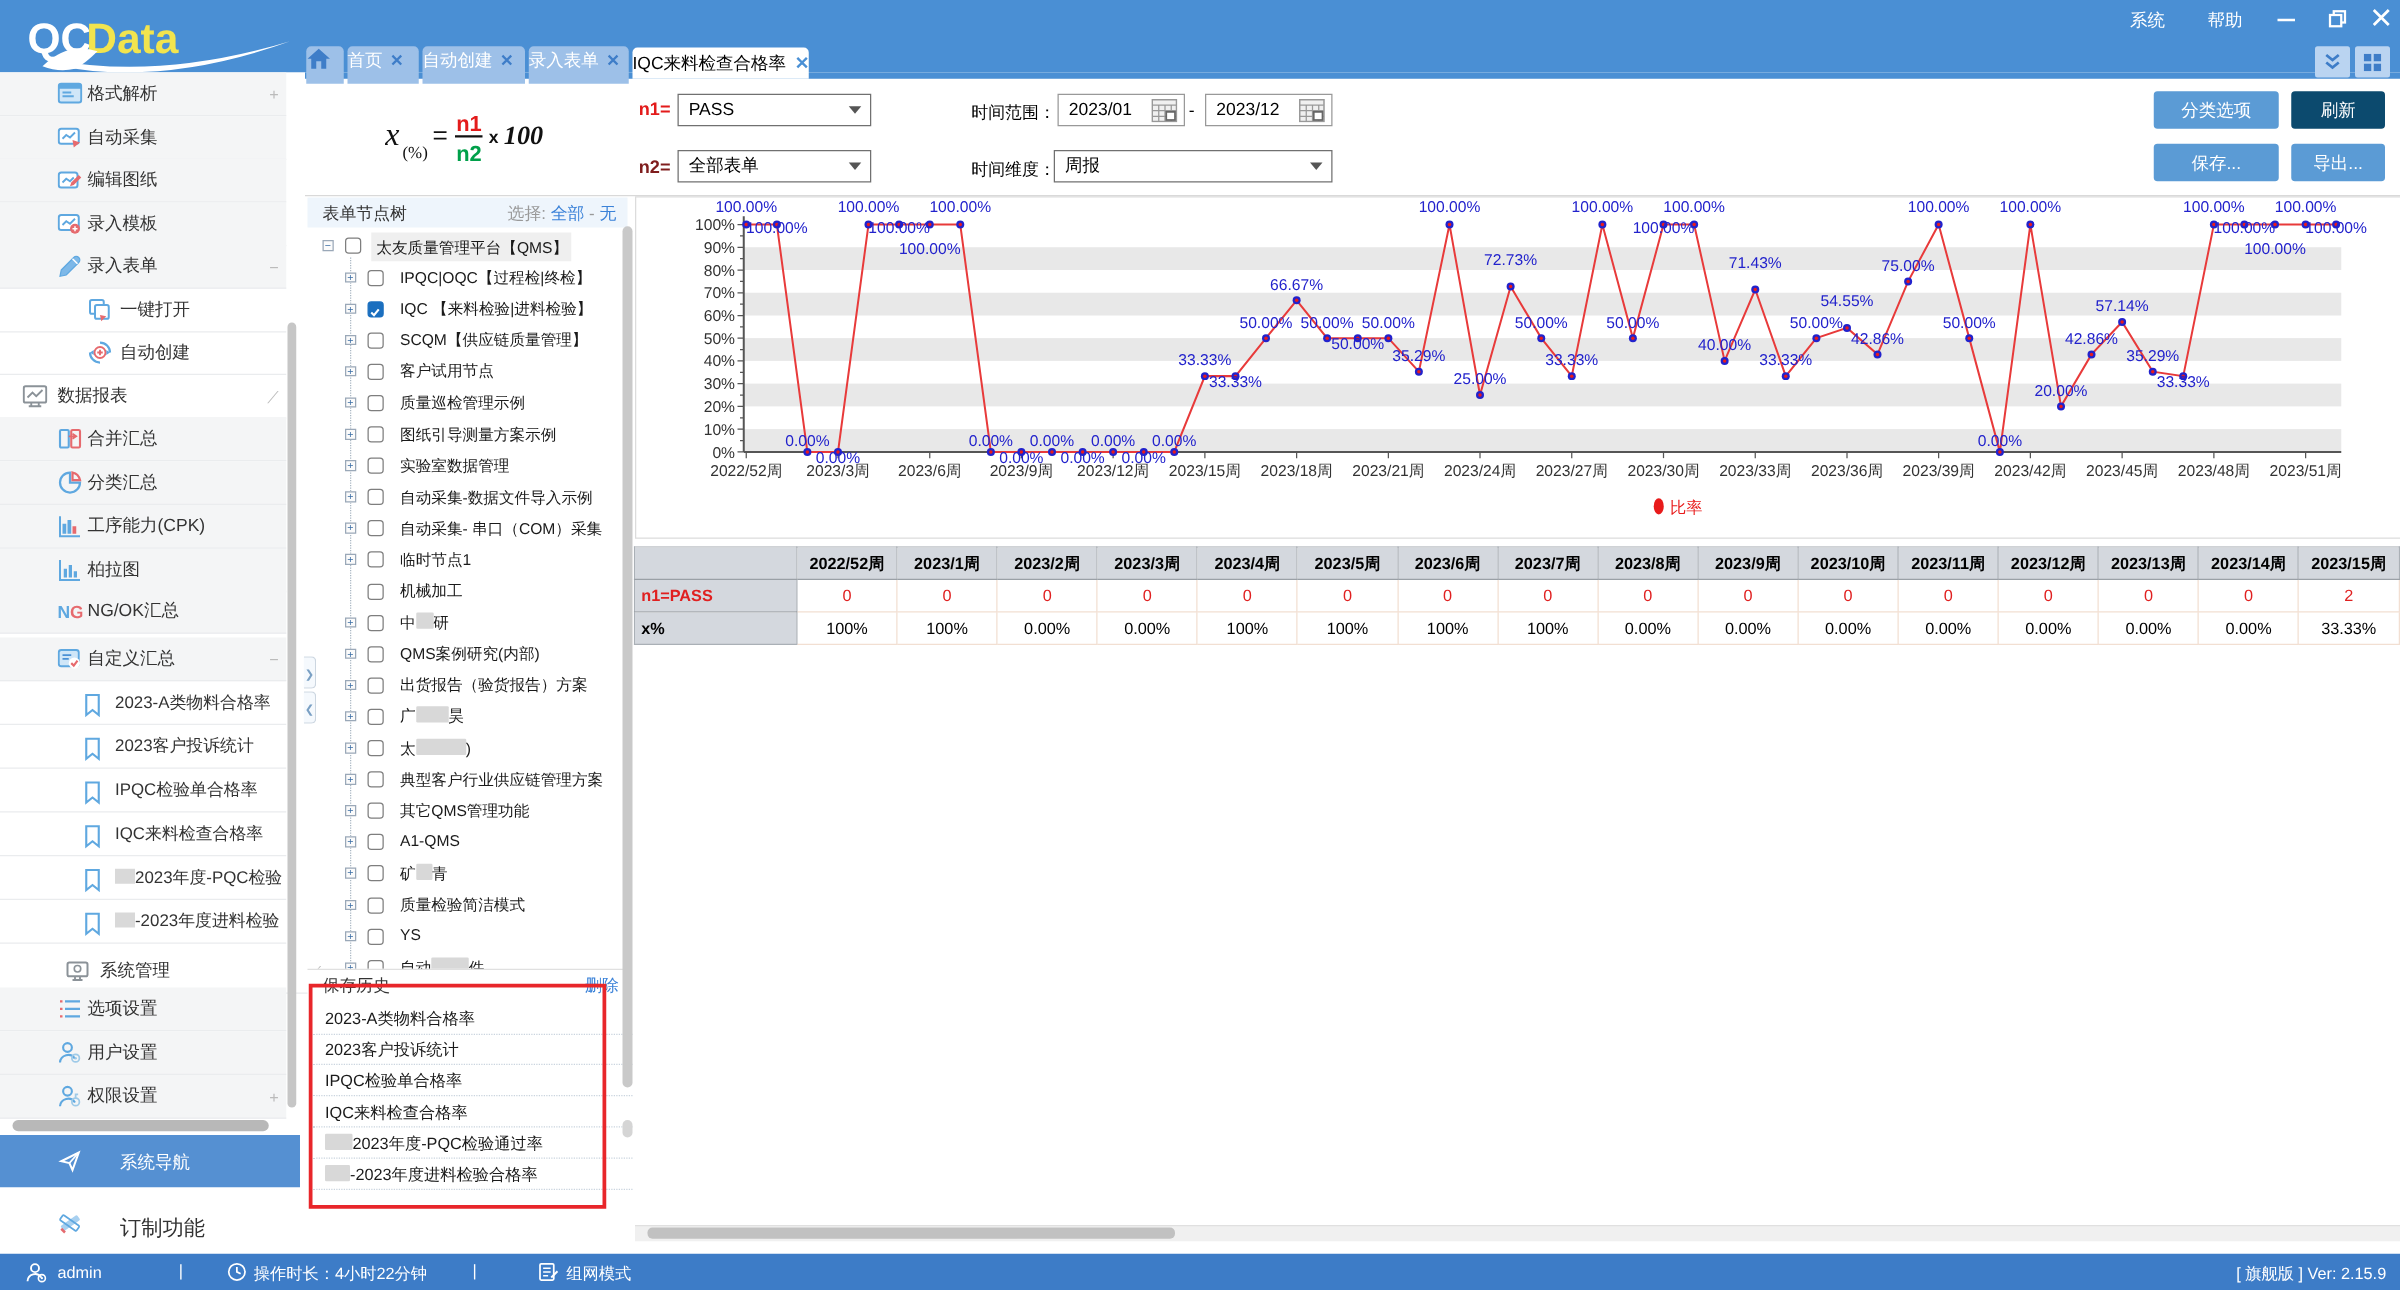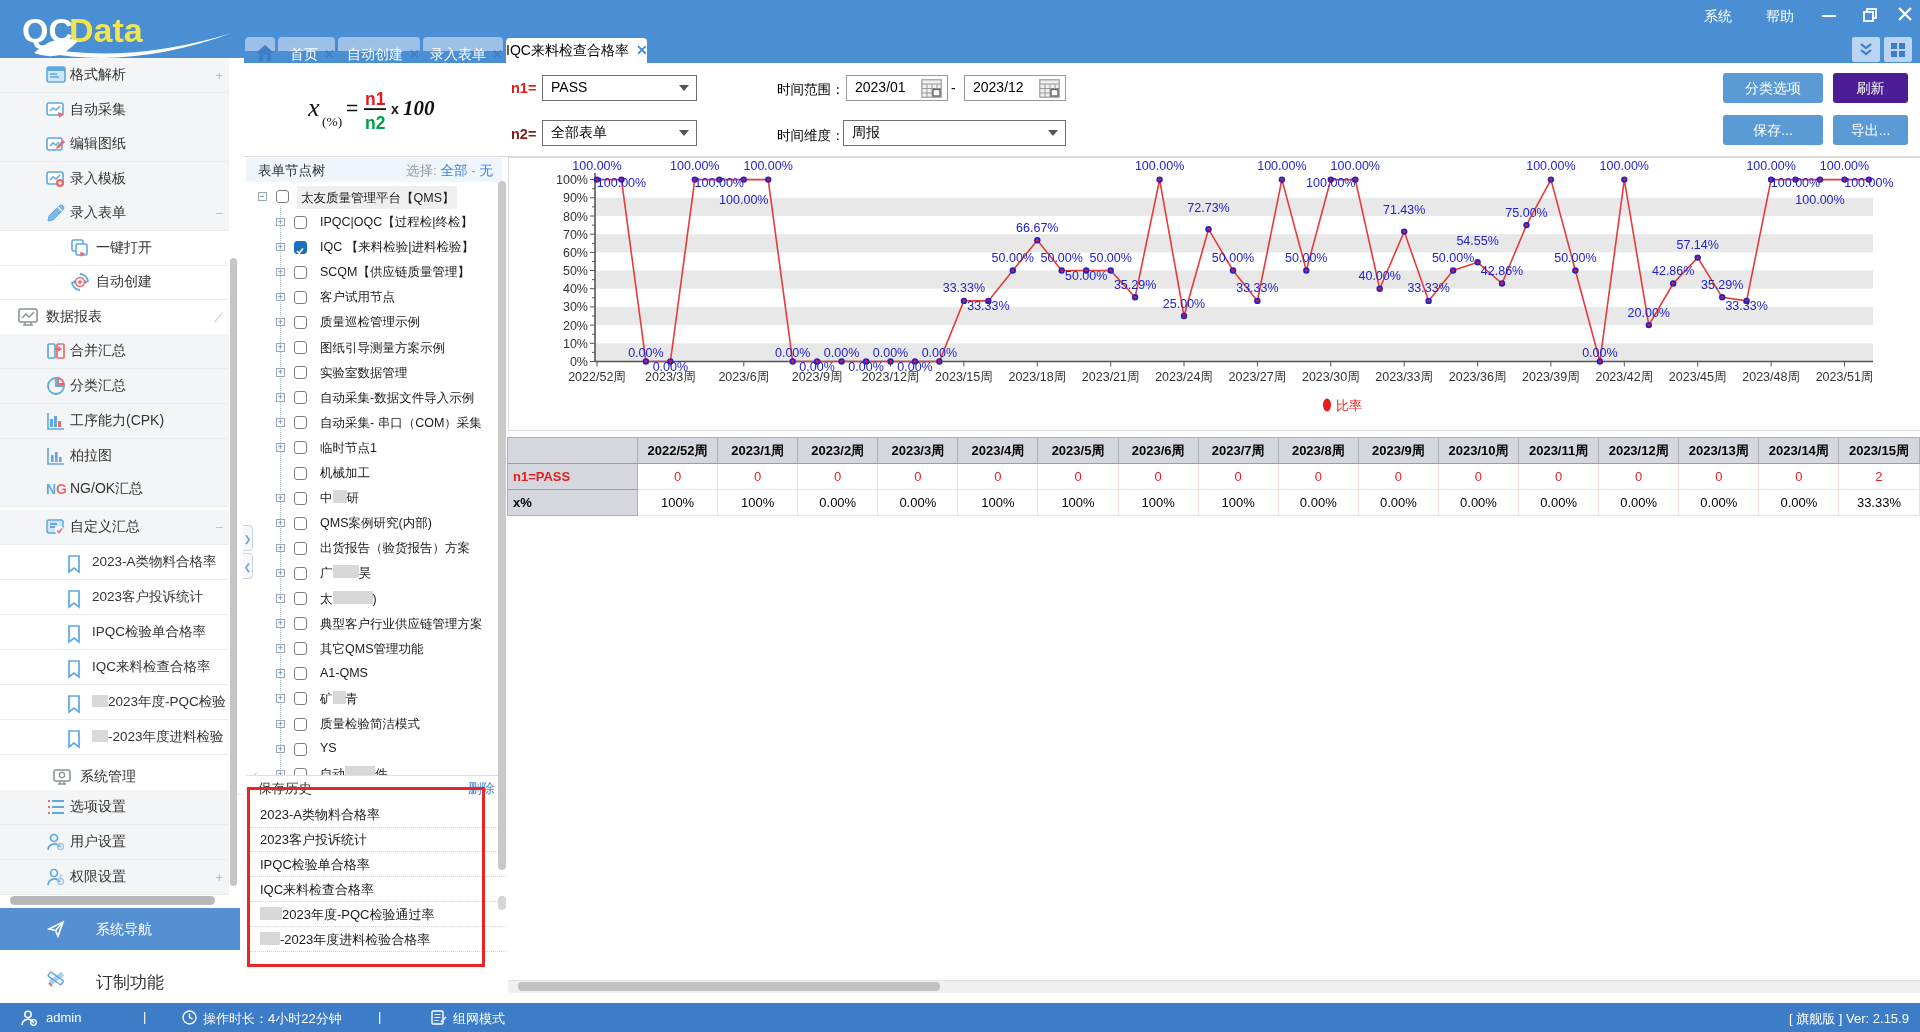--- a/index.html
+++ b/index.html
@@ -2,21 +2,21 @@
 <html><head><meta charset="utf-8">
 <style>
 *{margin:0;padding:0;box-sizing:border-box;}
 svg text{font-family:"Liberation Sans",sans-serif;}
 html,body{width:1920px;height:1032px;overflow:hidden;}
 body{font-family:"Liberation Sans",sans-serif;position:relative;background:#fff;-webkit-font-smoothing:antialiased;}
 .abs{position:absolute;}
 .topbar{left:0;top:0;width:1920px;height:58px;background:#4a8fd4;}
 .topbar2{left:244px;top:58px;width:1676px;height:5px;background:#4a8fd4;}
 .topmenu{color:#fff;font-size:14px;top:8px;}
-.tab{position:absolute;top:37px;height:14px;border-radius:4px 4px 0 0;background:#9dc0e8;color:#fff;font-size:14px;line-height:34px;text-align:right;white-space:nowrap;}
+.tab{position:absolute;top:37px;height:30px;border-radius:4px 4px 0 0;background:#9dc0e8;color:#fff;font-size:14px;line-height:23px;text-align:left;white-space:nowrap;}
 .tab .x{color:#3e7dc8;font-weight:bold;margin-left:6px;font-size:13px;}
 .tabactive{position:absolute;top:38px;height:25px;background:#fff;color:#000;border-radius:4px 4px 0 0;font-size:14px;line-height:25px;text-align:center;z-index:3;white-space:nowrap;}
 .tabactive .x{color:#4a90d5;font-weight:bold;margin-left:7px;}
 .sidebar{left:0;top:58px;width:244px;height:945px;background:#fff;}
 .mrow{position:absolute;left:0;width:229px;height:35px;border-bottom:1px solid #eaecee;font-size:14px;color:#333;overflow:hidden;}
 .mrow .txt{position:absolute;left:70px;top:8px;}
 .mrow .ico{position:absolute;left:46px;top:7px;width:20px;height:20px;}
 .gray1{background:#f4f5f6;}
 .srow .txt{left:96px;}
 .srow .ico{left:70px;}
@@ -32,21 +32,21 @@
 table.dt td{height:26px;text-align:center;padding:0;border:1px solid #f2dfd2;overflow:hidden;white-space:nowrap;}
 table.dt tr.hd td{background:#d4d8de;font-weight:bold;border:1px solid #aab0b6;border-bottom:1px solid #9aa0a6;}
 table.dt td.rh{background:#d4d8de;text-align:left;padding-left:5px;font-weight:bold;border:1px solid #aab0b6;}
 tr.r-n2 td{background:#ffffe1;color:#2222cc;}
 tr.r-n2 td.sel{background:#f4f4f4;border:2px solid #000;color:#000;}
 tr.r-n1 td{color:#e02020;border-top:1px solid #9aa0a6;}
 tr.r-n1 td.rh,tr.r-n2 td.rh{border-bottom-color:#9aa0a6;}
 .statusbar{left:0;top:1003px;width:1920px;height:29px;background:#3d7cc7;color:#fff;font-size:13px;}
 .btn{position:absolute;height:30px;border-radius:3px;color:#fff;font-size:14px;text-align:center;line-height:30px;}
 .blue{background:#5b9bd5;}
-.orange{background:#4c1d95;}
+.orange{background:#0c4a6e;}
 .combo{position:absolute;background:#fff;border:1px solid #707070;font-size:14px;color:#000;}
 .combo .cval{position:absolute;left:8px;top:3px;}
 .combo .carr{position:absolute;right:7px;top:9px;width:0;height:0;border-left:5px solid transparent;border-right:5px solid transparent;border-top:6px solid #555;}
 .treehead{left:246px;top:158px;width:256px;height:24px;background:#eef5fc;font-size:13.5px;}
 .tnode{position:absolute;font-size:12.5px;color:#1a1a1a;white-space:nowrap;}
 .cb{position:absolute;width:13px;height:13px;border:1.6px solid #7e7e7e;border-radius:3px;background:#fff;}
 .cbc{background:#1b6fbf;border-color:#1b6fbf;}
 .exp{position:absolute;width:8.5px;height:8.5px;border:1px solid #9aa8b8;background:#fbfbfb;font-size:8.5px;line-height:6.5px;text-align:center;color:#3b6ea5;}
 .hist{position:absolute;left:246px;font-size:13px;color:#1a1a1a;}
 .dotline{position:absolute;left:250px;width:256px;border-top:1px dotted #c9d4de;}

